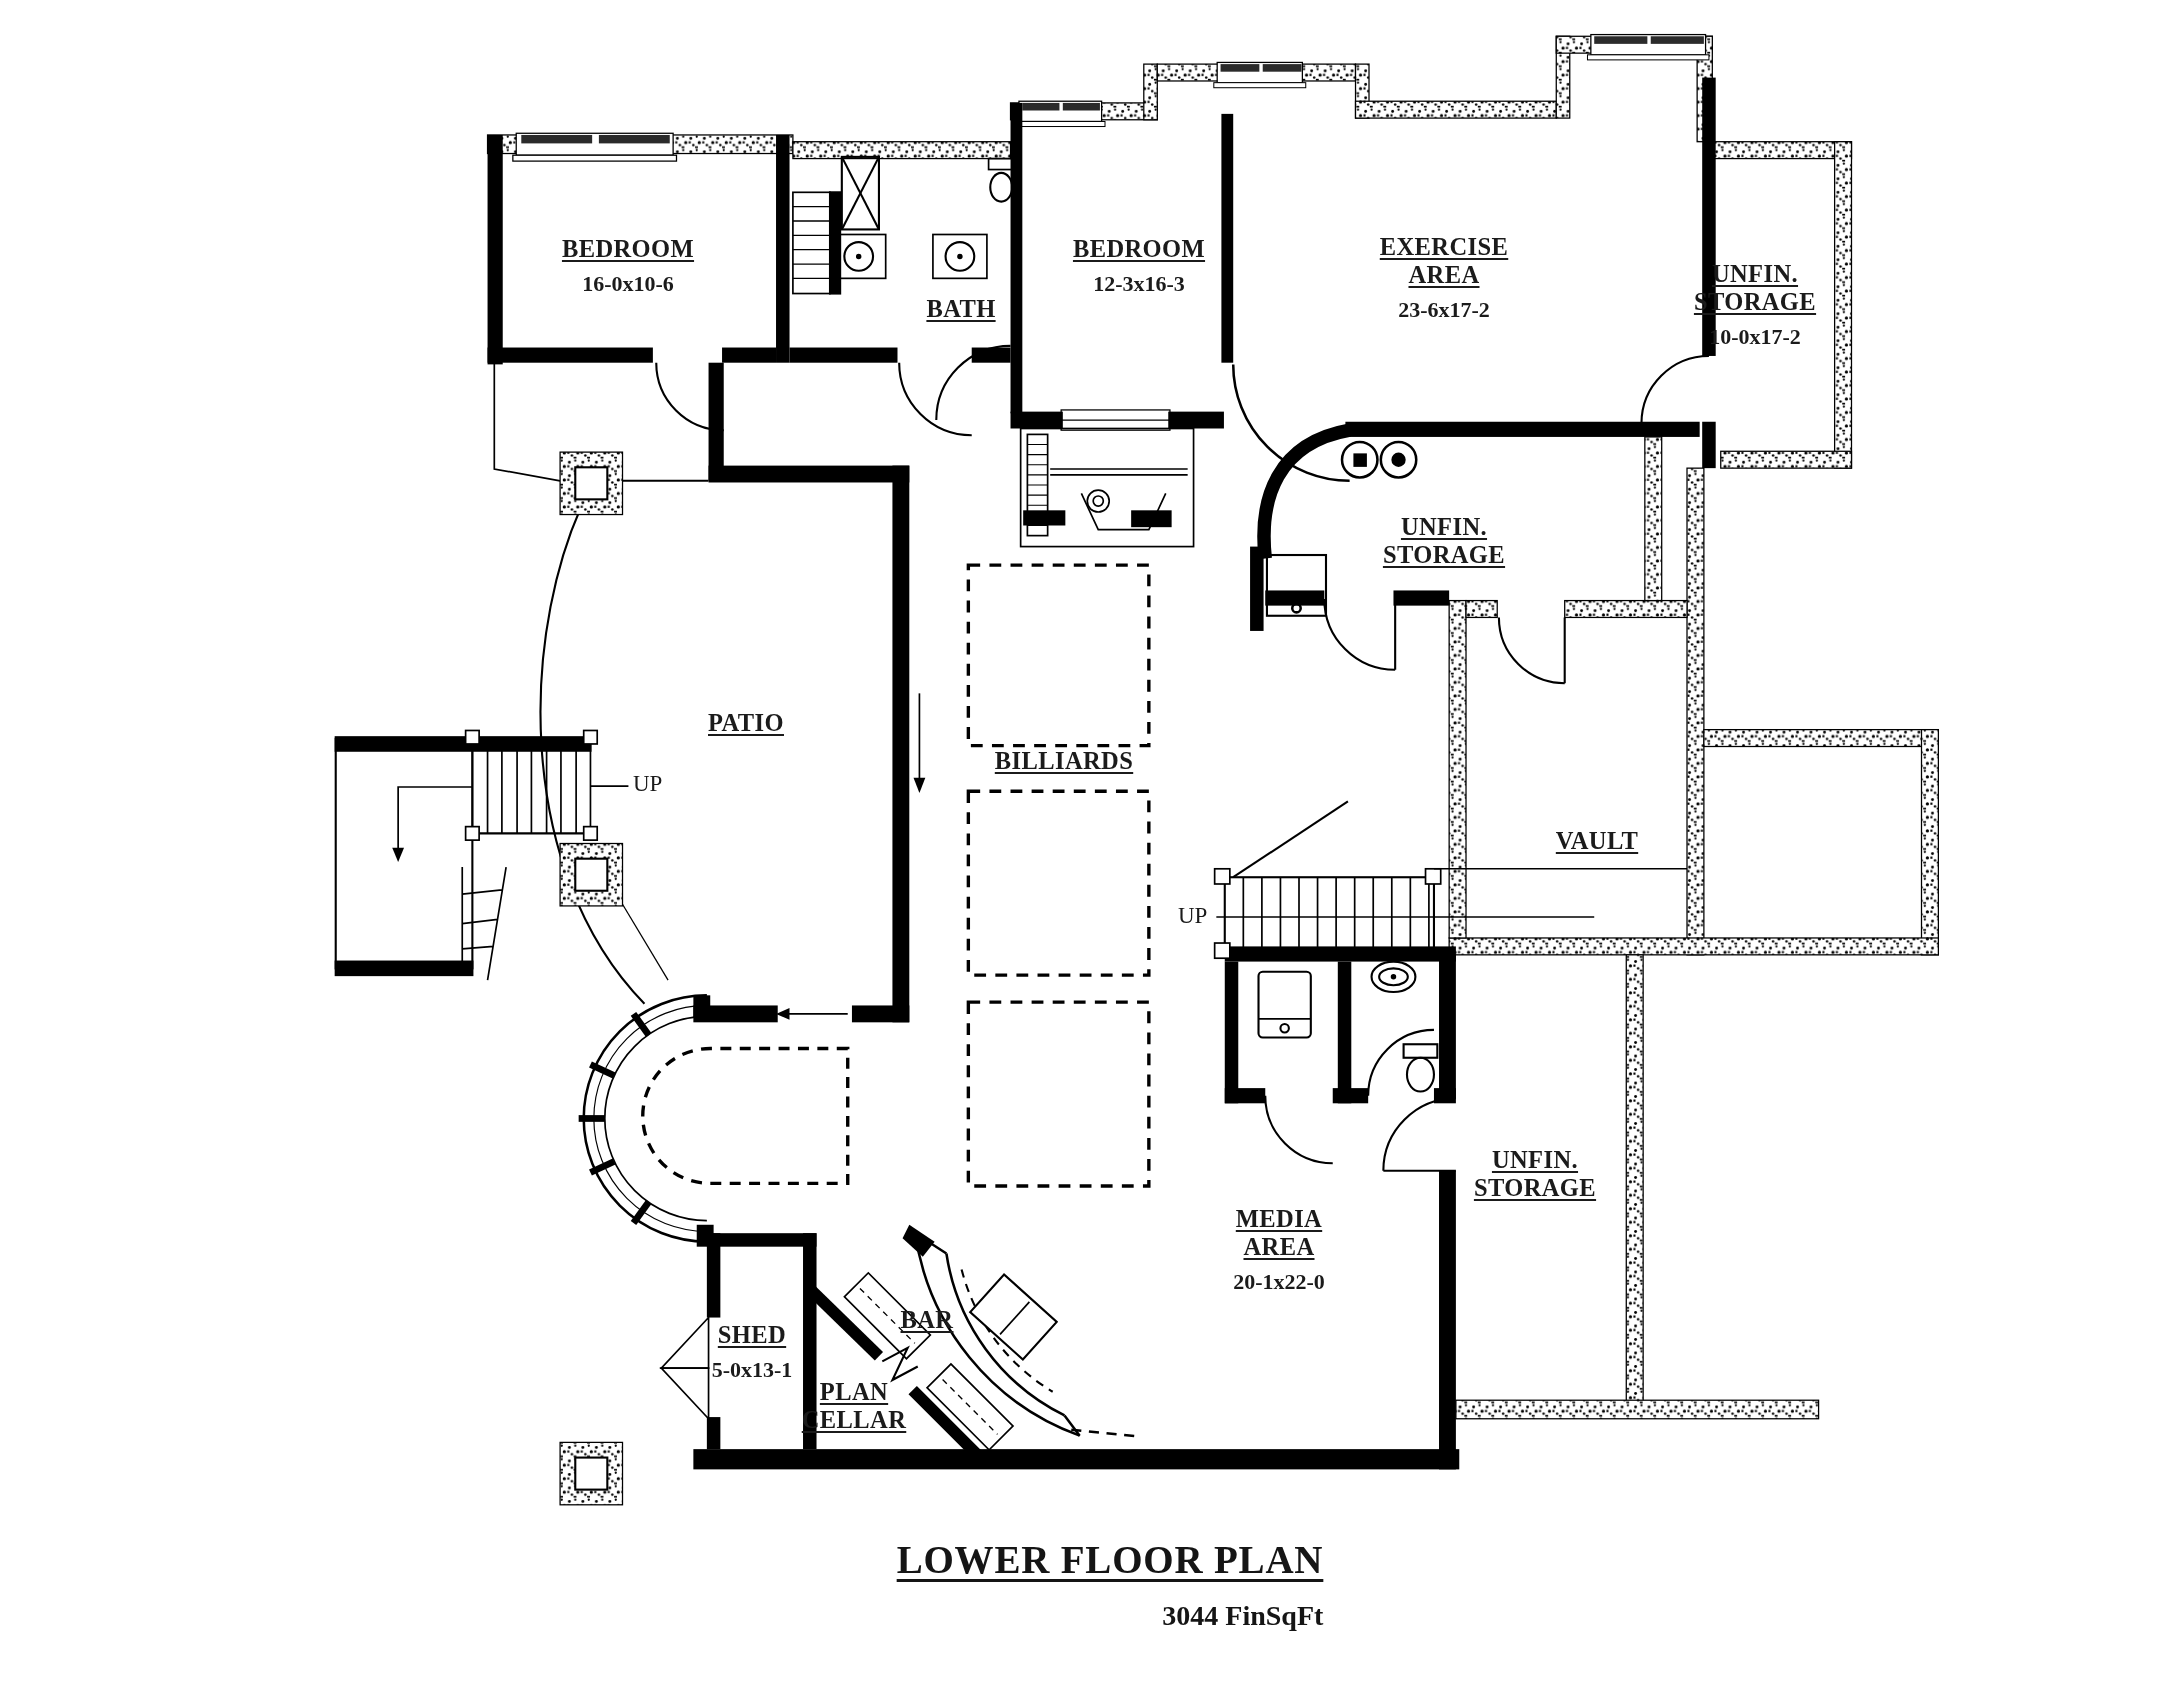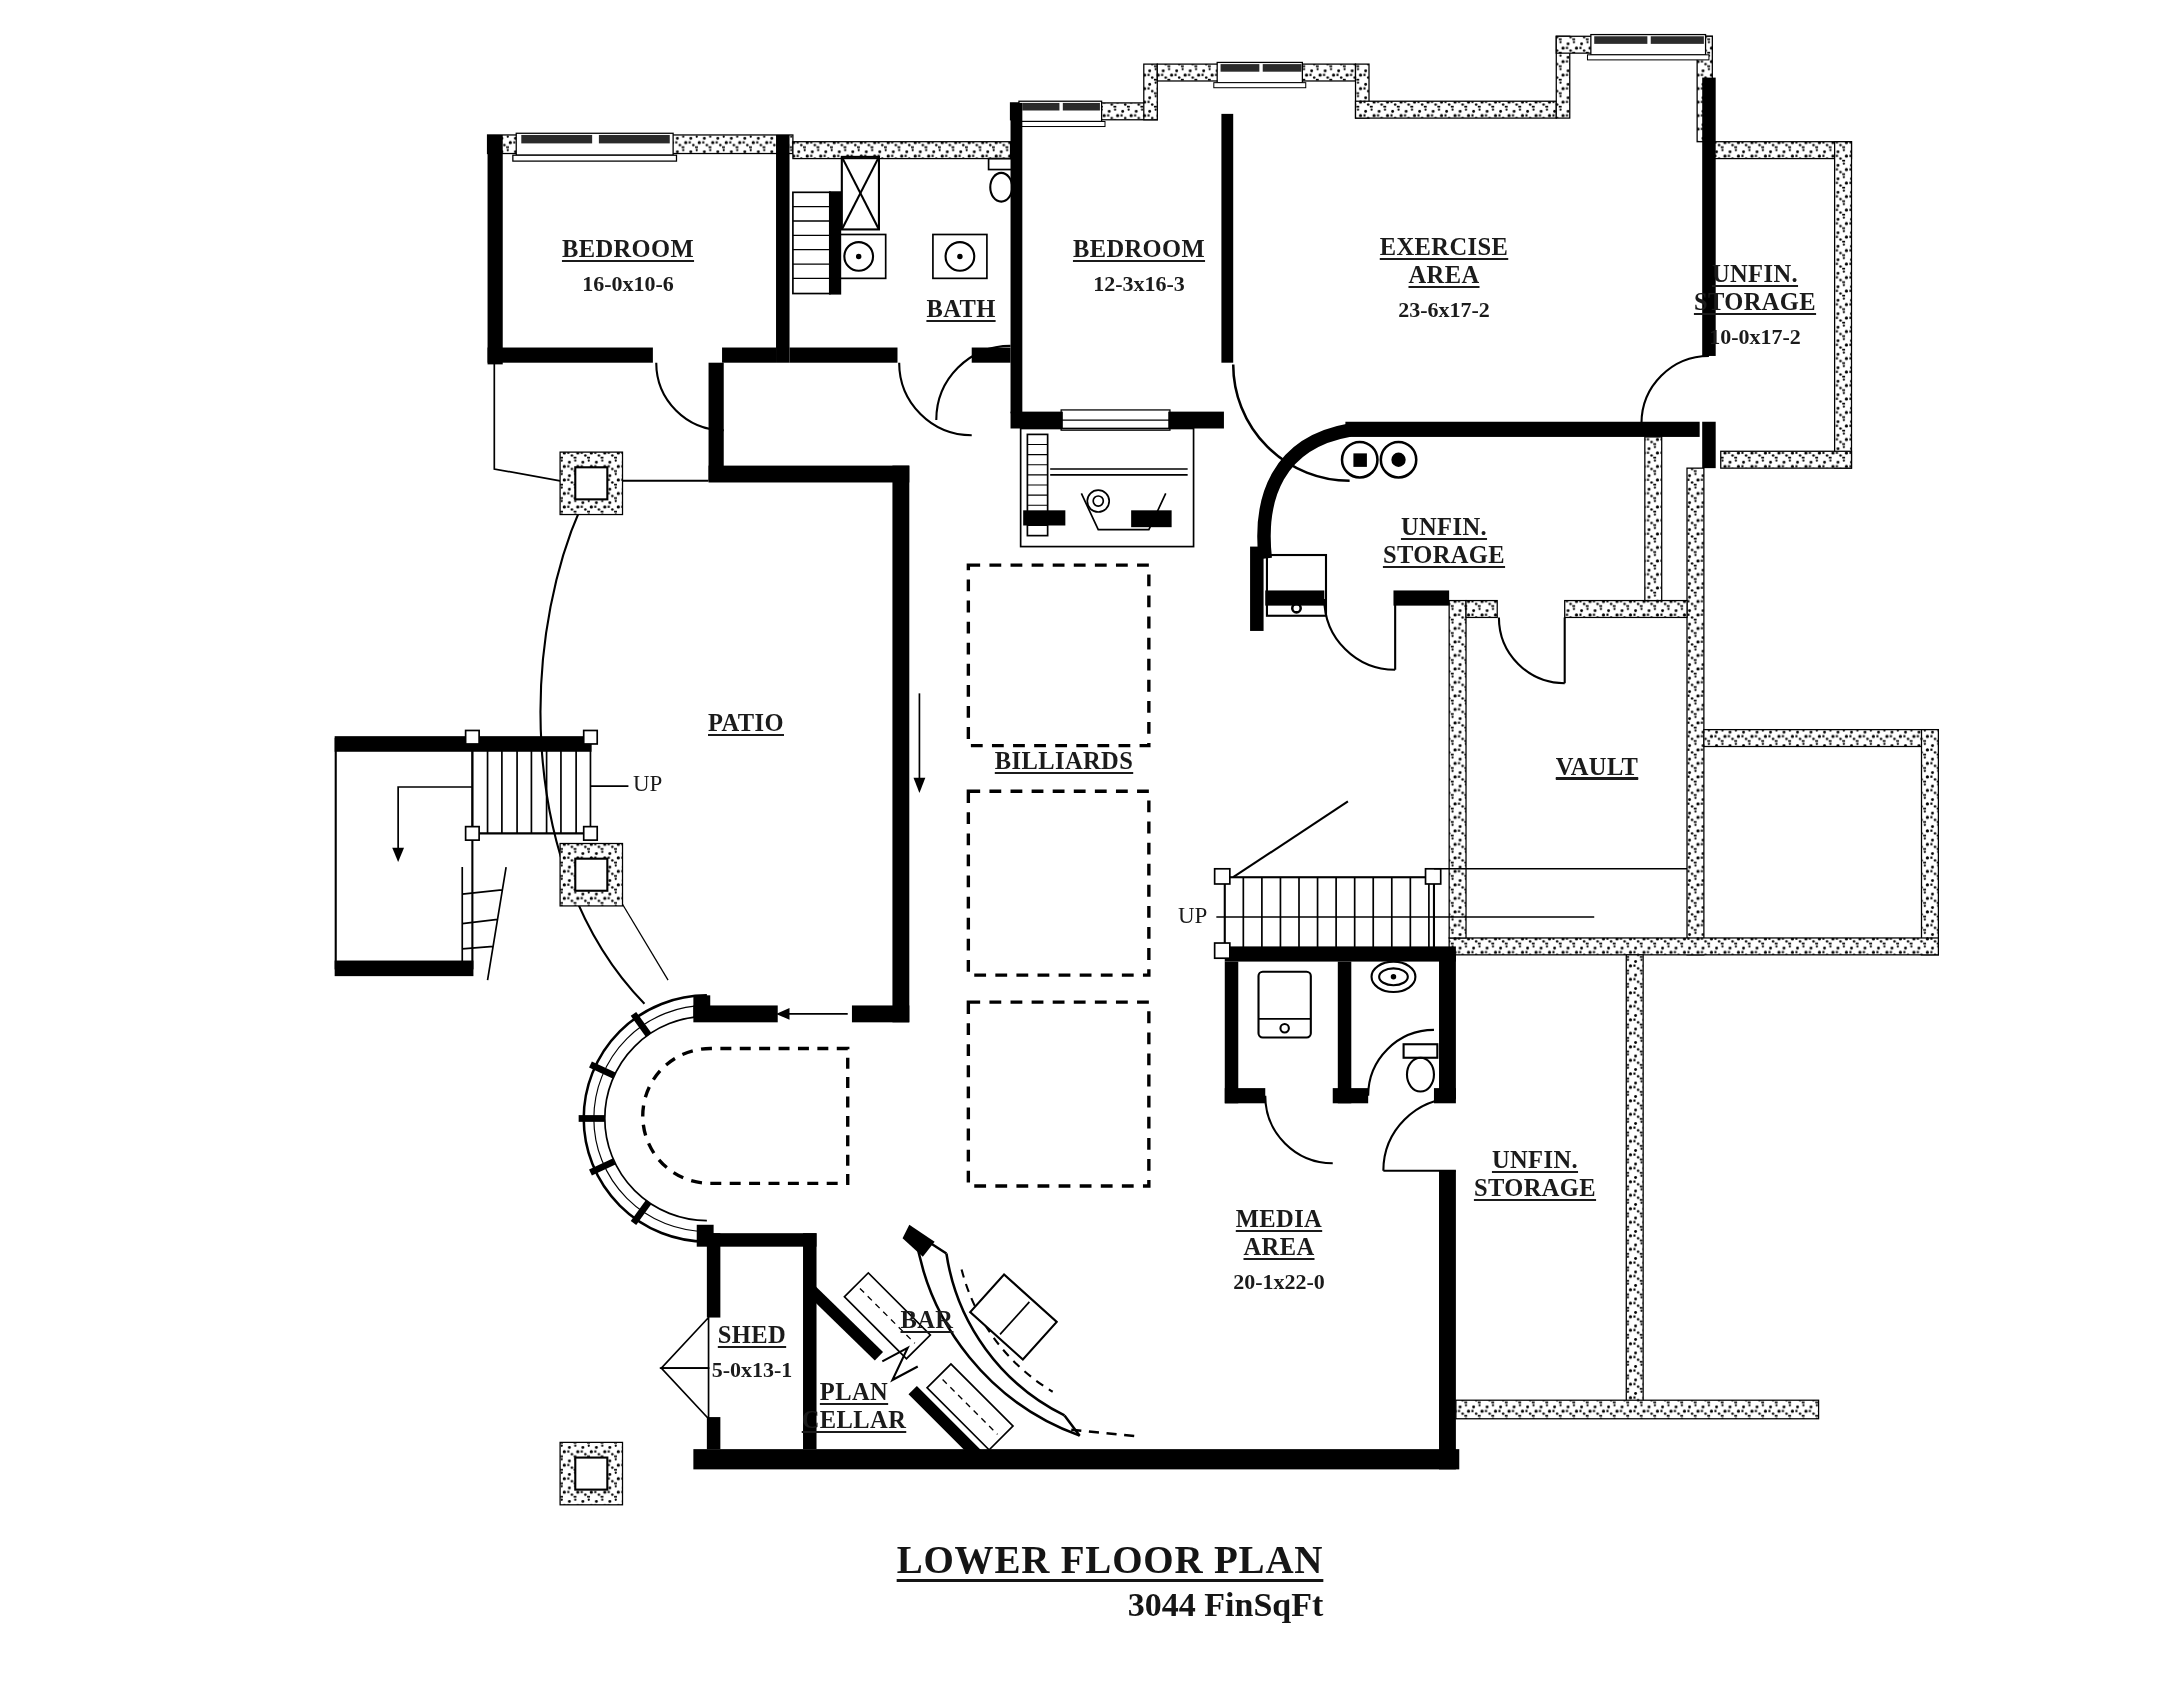--- a/index.html
+++ b/index.html
@@ -7,21 +7,21 @@
         font-family:"Liberation Serif","DejaVu Serif",serif;}
   .plan svg{position:absolute;left:0;top:0;}
   .lbl{position:absolute;transform:translateX(-50%);text-align:center;color:#1b1b1b;
        font-weight:bold;line-height:1.15;white-space:normal;}
   .lbl .nm{display:block;font-size:24.5px;letter-spacing:0.4px;text-decoration:underline;text-underline-offset:3.4px;}
   .lbl .dm{display:block;font-size:22px;font-weight:bold;margin-top:8px;}
   .up{position:absolute;font-size:23px;font-weight:normal;color:#1b1b1b;}
   .titleblock{position:absolute;text-align:right;transform:translateX(-50%);color:#151515;}
   .titleblock .main{font-size:39px;font-weight:bold;letter-spacing:0.8px;
        text-decoration:underline;text-underline-offset:5.9px;}
-  .titleblock .sub{font-size:34px;font-weight:bold;margin-top:4px;}
+  .titleblock .sub{font-size:28px;font-weight:bold;margin-top:18px;}
 </style>
 </head>
 <body>
 
 <div class="plan">
 
 <svg width="2183" height="1687" viewBox="0 0 2588 2000">
   <defs>
     <pattern id="stip" width="16" height="16" patternUnits="userSpaceOnUse">
       <rect width="16" height="16" fill="#fff"></rect>
@@ -323,21 +323,21 @@
   <div class="lbl" style="left:746px;top:709px;">
     <span class="nm">PATIO</span>
   </div>
 
   <div class="up" style="left:633px;top:771px;">UP</div>
 
   <div class="lbl" style="left:1064px;top:747px;">
     <span class="nm">BILLIARDS</span>
   </div>
 
-  <div class="lbl" style="left:1597px;top:753px;text-decoration:underline;">
+  <div class="lbl" style="left:1597px;top:827px;">
     <span class="nm">VAULT</span>
   </div>
 
   <div class="up" style="left:1178px;top:903px;">UP</div>
 
   <div class="lbl" style="left:1535px;top:1146px;width:152px;">
     <span class="nm">UNFIN. STORAGE</span>
   </div>
 
   <div class="lbl" style="left:1279px;top:1205px;width:110px;">

